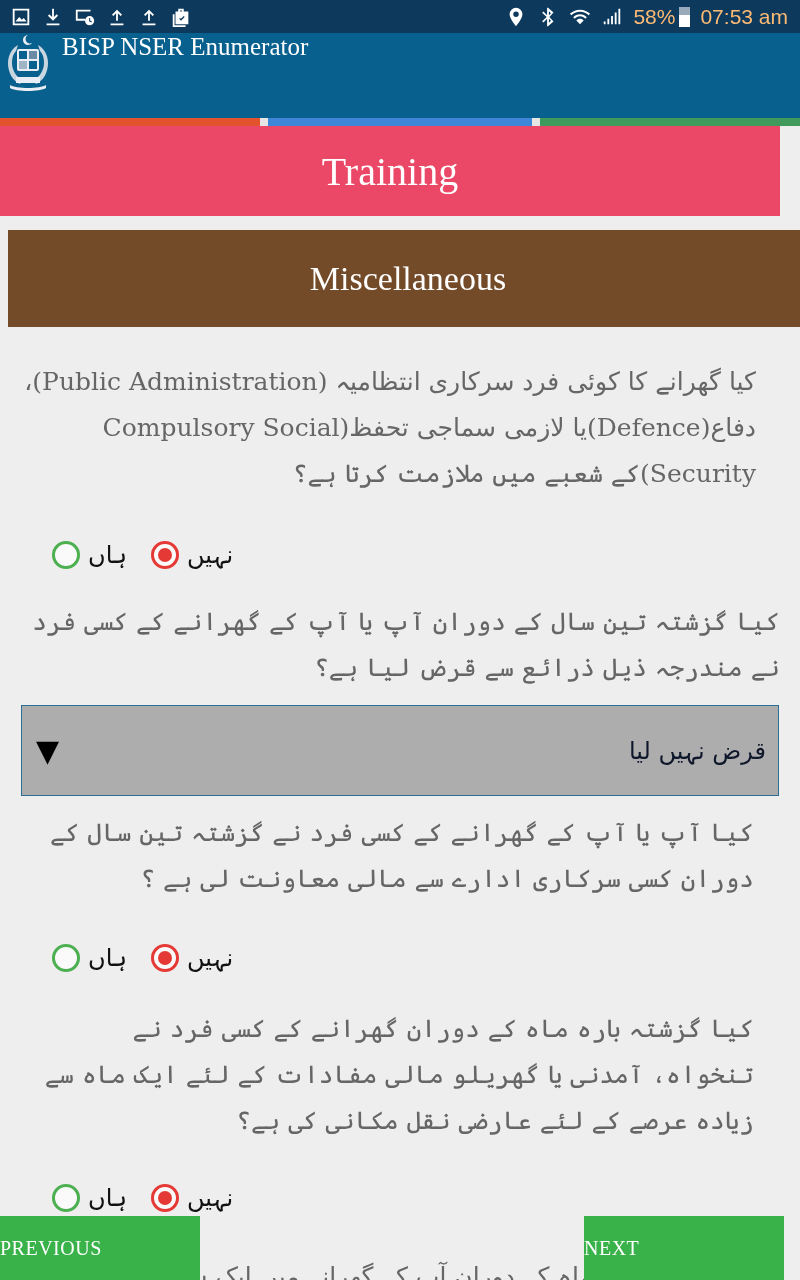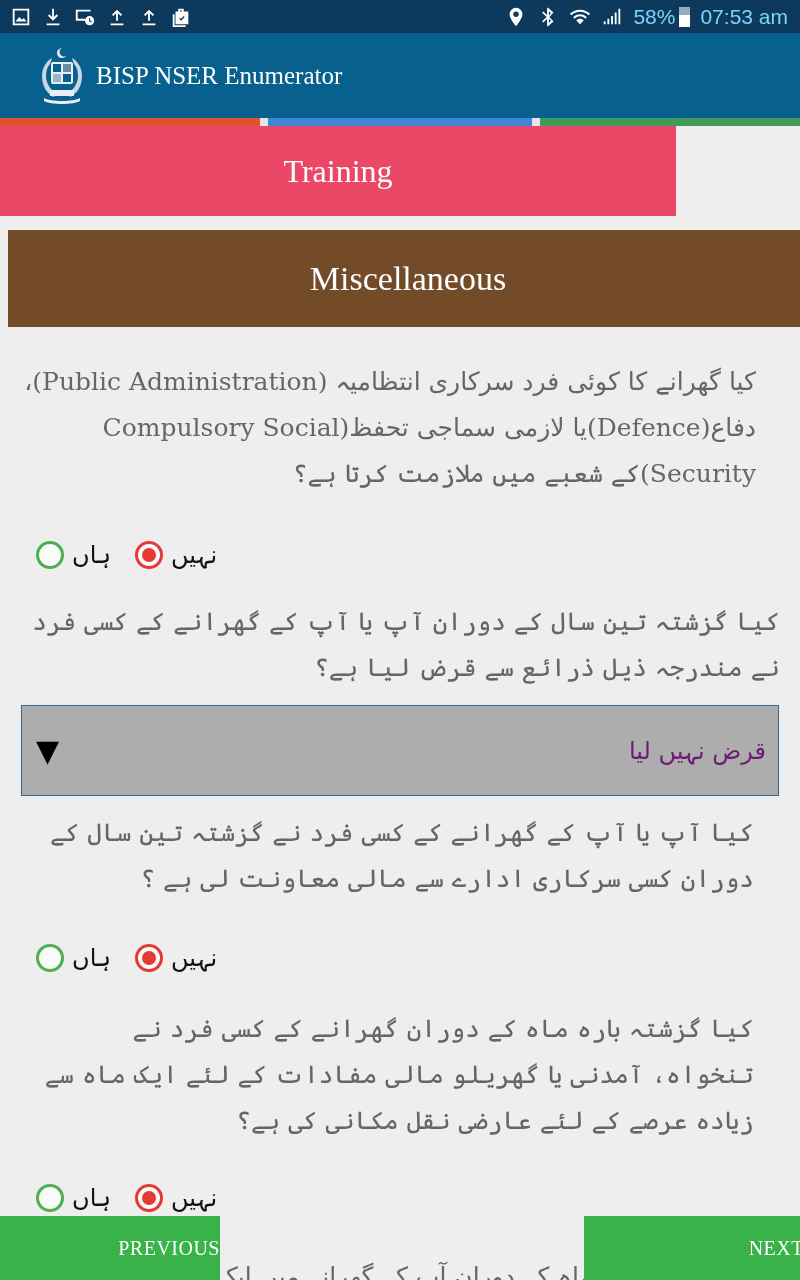--- a/index.html
+++ b/index.html
@@ -9,77 +9,77 @@
   
   .status-bar {
     position: absolute; top: 0; left: 0; width: 800px; height: 33px;
     background: #0d3a5c; color: #fff;
     display: flex; align-items: center; justify-content: space-between;
     padding: 0 12px 0 10px;
   }
   .status-left, .status-right { display: flex; align-items: center; gap: 10px; }
   .sb-icon { width: 22px; height: 22px; display: inline-flex; align-items: center; justify-content: center; }
   .sb-icon svg { width: 22px; height: 22px; fill: #fff; }
-  .status-text { font-family: "Liberation Sans", sans-serif; font-size: 21px; color: #7dd3fc; }
+  .status-text { font-family: "Liberation Sans", sans-serif; font-size: 21px; color: #fdba74; }
 
   
   .app-bar {
     position: absolute; top: 33px; left: 0; width: 800px; height: 85px;
-    background: #08608f; display: flex; align-items: center; padding-left: 34px;
+    background: #08608f; display: flex; 
   }
   .logo { width: 56px; height: 60px; margin-right: 6px; }
   .app-title { font-family: "Liberation Serif", serif; font-size: 25px; color: #fff; }
 
   
   .stripe { position: absolute; top: 118px; left: 0; width: 800px; height: 8px; display: flex; }
   .stripe div { height: 8px; }
 
   
   .training-bar {
-    position: absolute; top: 126px; left: 0; width: 676px; height: 90px;
+    position: absolute; top: 126px; left: 0; width: 780px; height: 90px;
     background: #eb4867; color: #fff; display: flex; align-items: center; justify-content: center;
-    font-size: 32px;
+    font-size: 40px;
   }
   .section-bar {
     position: absolute; top: 230px; left: 8px; width: 800px; height: 97px;
     background: #744b28; color: #fff; display: flex; align-items: center; justify-content: center;
     font-size: 34px;
   }
 
   
   .content { position: absolute; top: 327px; left: 0; width: 800px; height: 953px; overflow: hidden; }
   .question {
     direction: rtl; text-align: right; color: #666666;
     font-family: "DejaVu Serif", serif; font-size: 25px; line-height: 46px;
     padding: 0 44px 0 24px;
   }
   .radio-row {
-    display: flex; align-items: center; gap: 24px; padding-left: 36px; height: 60px;
+    display: flex; align-items: center; gap: 24px; padding-left: 52px; height: 60px;
   }
   .radio-opt { display: flex; align-items: center; gap: 8px; cursor: pointer; }
   .radio {
     width: 28px; height: 28px; border-radius: 50%; border: 3px solid #4caf50;
     background: #fafafa; display: inline-flex; align-items: center; justify-content: center;
   }
   .radio.checked { border-color: #e53935; }
   .radio.checked::after { content: ""; width: 14px; height: 14px; border-radius: 50%; background: #e53935; display: block; }
   .radio-label { font-family: "DejaVu Sans", sans-serif; font-size: 24px; color: #111; direction: rtl; }
 
   .dropdown {
     margin: 0 21px 0 21px; height: 91px; background: #adadad; border: 1px solid #2a6f96;
     display: flex; align-items: center; justify-content: space-between; padding: 0 12px 0 14px;
     cursor: pointer;
   }
   .dd-arrow { font-size: 30px; color: #000; font-family: "DejaVu Sans", sans-serif; }
-  .dd-value { font-family: "DejaVu Sans", sans-serif; font-size: 24px; color: #701a75; direction: rtl; }
+  .dd-value { font-family: "DejaVu Sans", sans-serif; font-size: 24px; color: #0f172a; direction: rtl; }
 
   
   .nav-btn {
-    position: absolute; top: 1216px; width: 220px; height: 64px; background: #39b24a; color: #fff;
-    display: flex; align-items: center; justify-content: flex-end; font-size: 20px; cursor: pointer;
+    position: absolute; top: 1216px; width: 200px; height: 64px; background: #39b24a; color: #fff;
+    display: flex; align-items: center; justify-content: flex-start; font-size: 20px; cursor: pointer;
     font-family: "Liberation Serif", serif; letter-spacing: 0.5px;
   }
   .prev-btn { left: 0; }
   .next-btn { left: 584px; }
 </style>
 </head>
 <body>
 
 <div class="status-bar">
   <div class="status-left">

